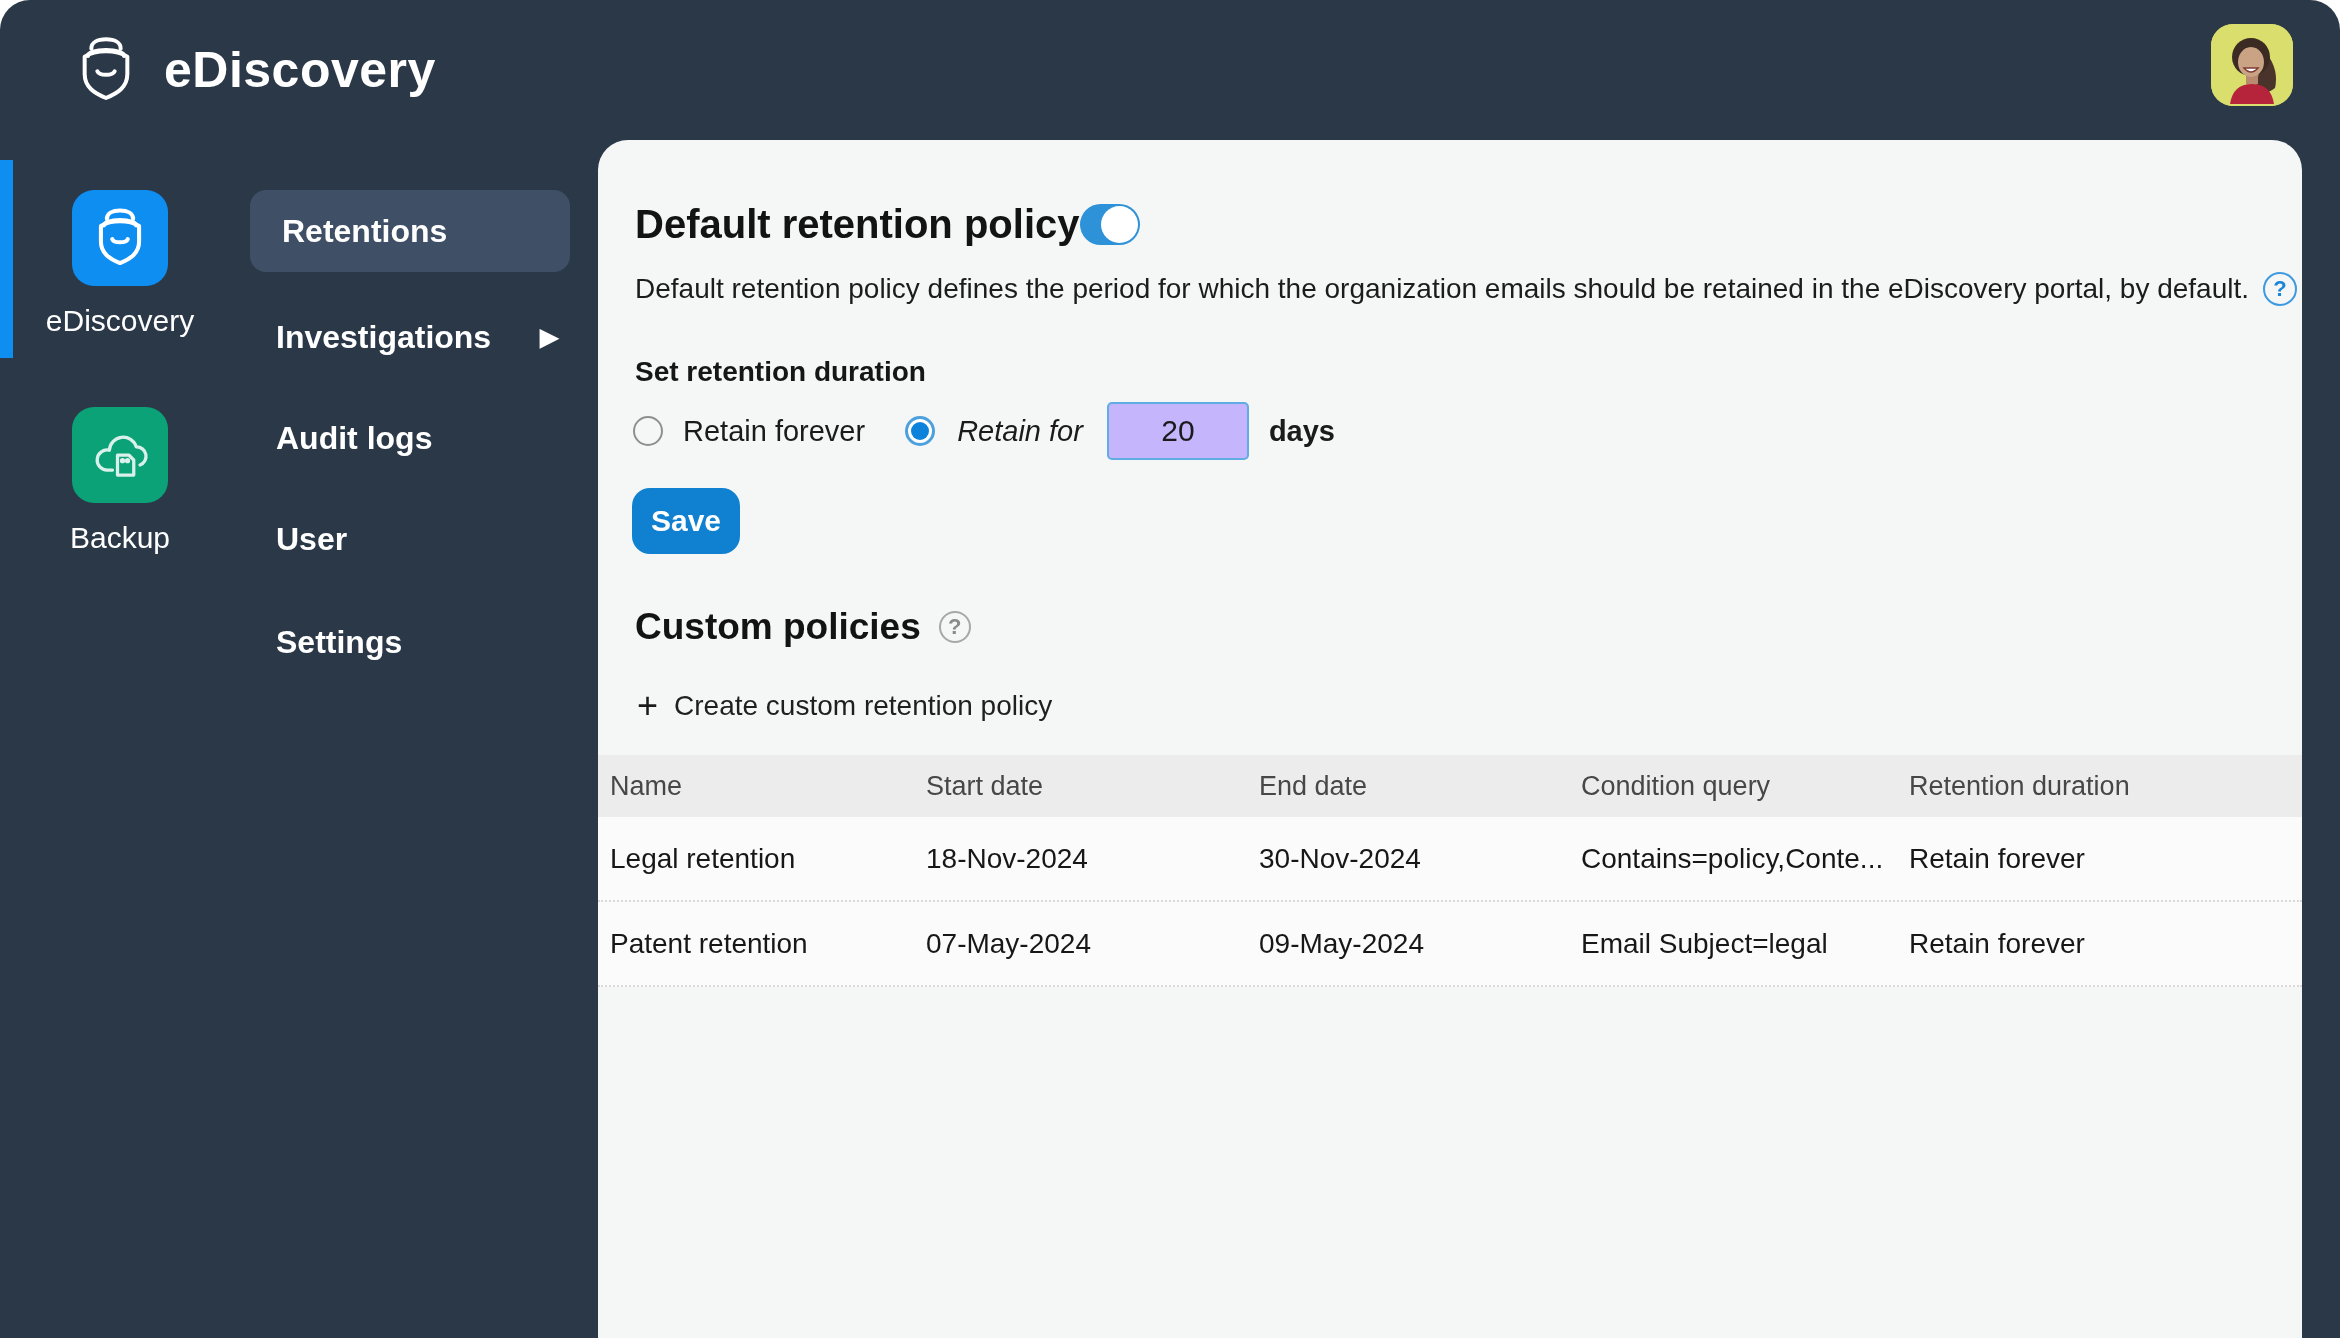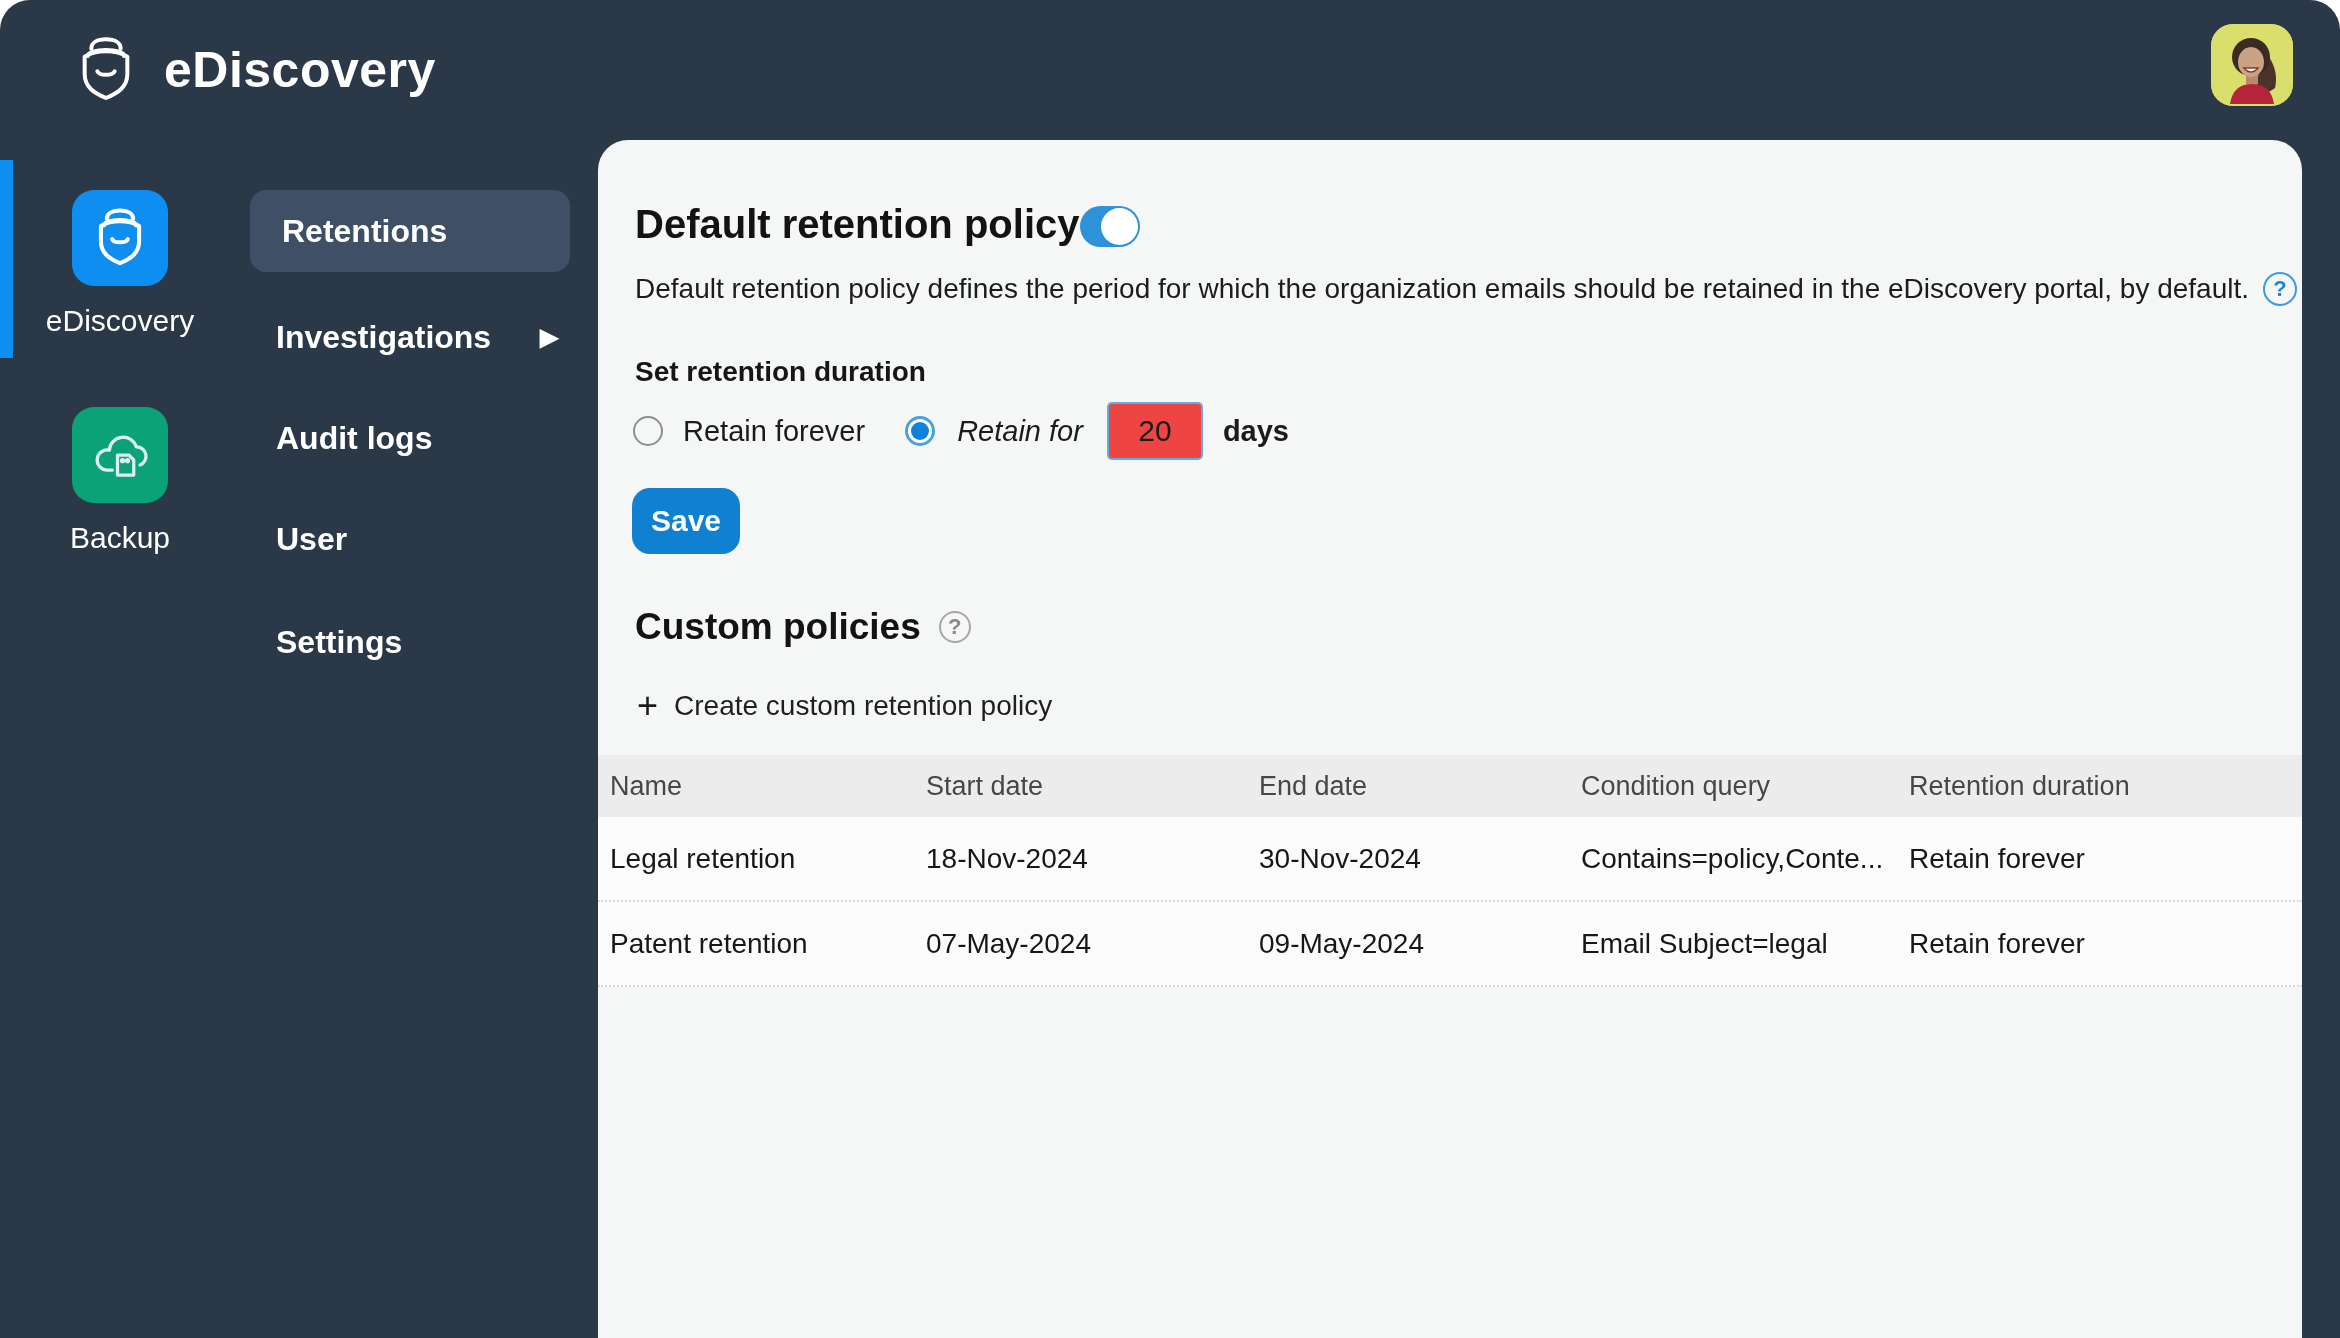--- a/index.html
+++ b/index.html
@@ -24,38 +24,38 @@
   .module-label{margin-top:18px;color:#ffffff;font-size:30px;}
   
   .menu{position:absolute;left:240px;top:140px;width:358px;bottom:0;}
   .menu-item{position:absolute;left:0;width:358px;height:82px;display:flex;align-items:center;color:#ffffff;font-size:32px;font-weight:600;cursor:pointer;}
   .menu-item .lbl{margin-left:36px;}
   .menu-item.selected{left:10px;width:320px;background:#3f4f65;border-radius:16px;}
   .menu-item.selected .lbl{margin-left:32px;text-align:right;}
   .submenu-arrow{position:absolute;left:300px;font-size:24px;color:#ffffff;}
   
   .card{position:absolute;left:598px;top:140px;width:1704px;bottom:0;background:#f5f6f6;border-radius:30px 30px 0 0;}
-  .title-row{position:absolute;left:37px;top:62px;display:flex;align-items:flex-end;}
+  .title-row{position:absolute;left:37px;top:62px;display:flex;align-items:center;}
   .h1{font-size:40px;font-weight:700;color:#131313;}
   .toggle{position:relative;width:60px;height:41px;border-radius:21px;background:#2e92d8;cursor:pointer;}
   .toggle .knob{position:absolute;right:2px;top:2px;width:37px;height:37px;border-radius:50%;background:#ffffff;}
   .desc-row{position:absolute;left:37px;top:132px;display:flex;align-items:center;gap:14px;font-size:28px;color:#1c1c1c;}
   .help{display:inline-flex;align-items:center;justify-content:center;width:34px;height:34px;border-radius:50%;font-size:22px;font-weight:700;cursor:pointer;}
   .help-blue{border:2px solid #3d99e0;color:#1b86d8;}
   .help-gray{border:2px solid #a7a7a7;color:#8a8a8a;width:32px;height:32px;}
   .set-duration{position:absolute;left:37px;top:216px;font-size:28px;font-weight:700;color:#161616;}
   .radio-row{position:absolute;left:35px;top:260px;height:62px;display:flex;align-items:center;font-size:29px;color:#1b1b1b;}
   .radio{width:30px;height:30px;border-radius:50%;flex:0 0 auto;cursor:pointer;}
   .radio.off{border:2px solid #8f8f8f;background:#f5f6f6;}
   .radio.on{border:3px solid #4ba0dd;background:#ffffff;display:flex;align-items:center;justify-content:center;}
   .radio.on .dot{width:18px;height:18px;border-radius:50%;background:#0d82da;}
   .radio-label-1{margin-left:20px;}
   .radio-2{margin-left:40px;}
   .radio-label-2{margin-left:22px;font-style:italic;}
-  .days-input{margin-left:24px;width:96px;height:58px;border:2px solid #62ace4;border-radius:5px;background:#ef4444;
+  .days-input{margin-left:24px;width:142px;height:58px;border:2px solid #62ace4;border-radius:5px;background:#c4b5fd;
     text-align:center;font-size:30px;color:#1b1b1b;font-family:"Liberation Sans",sans-serif;}
   .days-suffix{margin-left:20px;font-weight:600;}
   .save-btn{position:absolute;left:34px;top:348px;width:108px;height:66px;background:#0f81d0;border:none;border-radius:18px;
     color:#ffffff;font-size:30px;font-weight:700;cursor:pointer;font-family:"Liberation Sans",sans-serif;}
   .custom-title-row{position:absolute;left:37px;top:466px;display:flex;align-items:center;gap:18px;}
   .h2{font-size:37px;font-weight:700;color:#131313;}
   .create-row{position:absolute;left:39px;top:548px;display:flex;align-items:center;gap:16px;cursor:pointer;}
   .plus{font-size:36px;font-weight:400;color:#1b1b1b;line-height:1;}
   .create-label{font-size:28px;color:#1f1f1f;}
   

